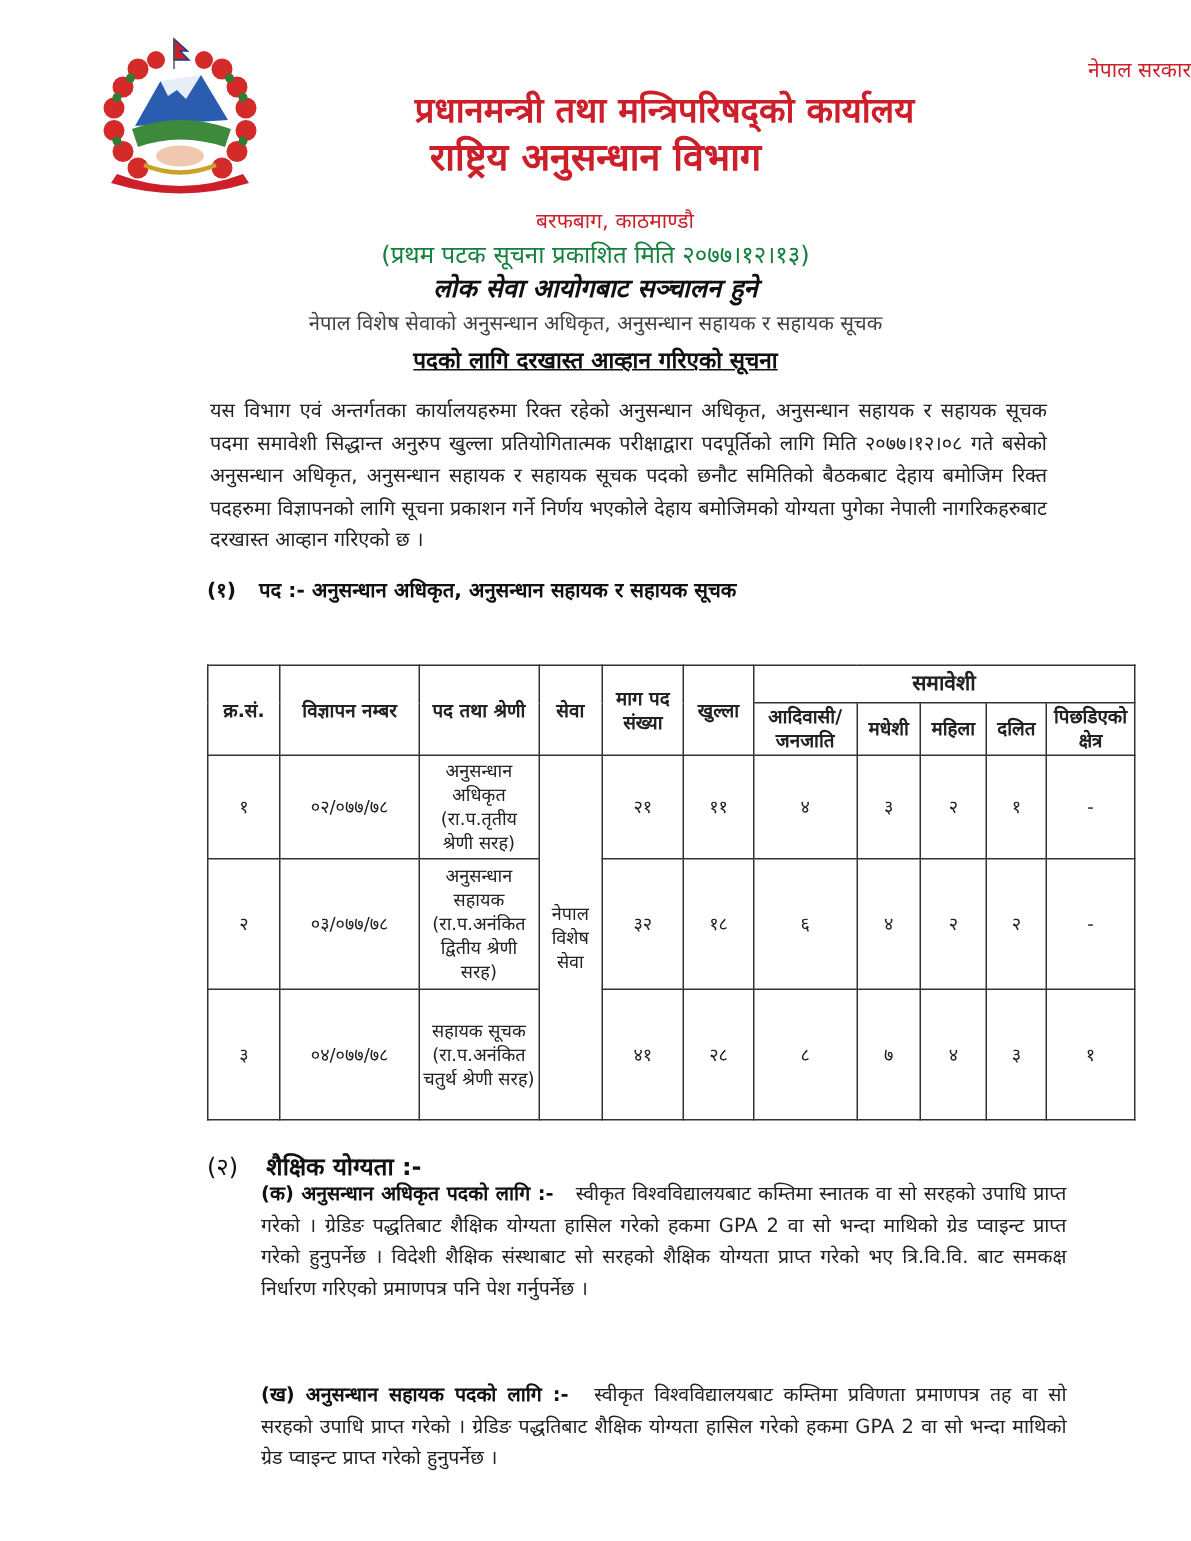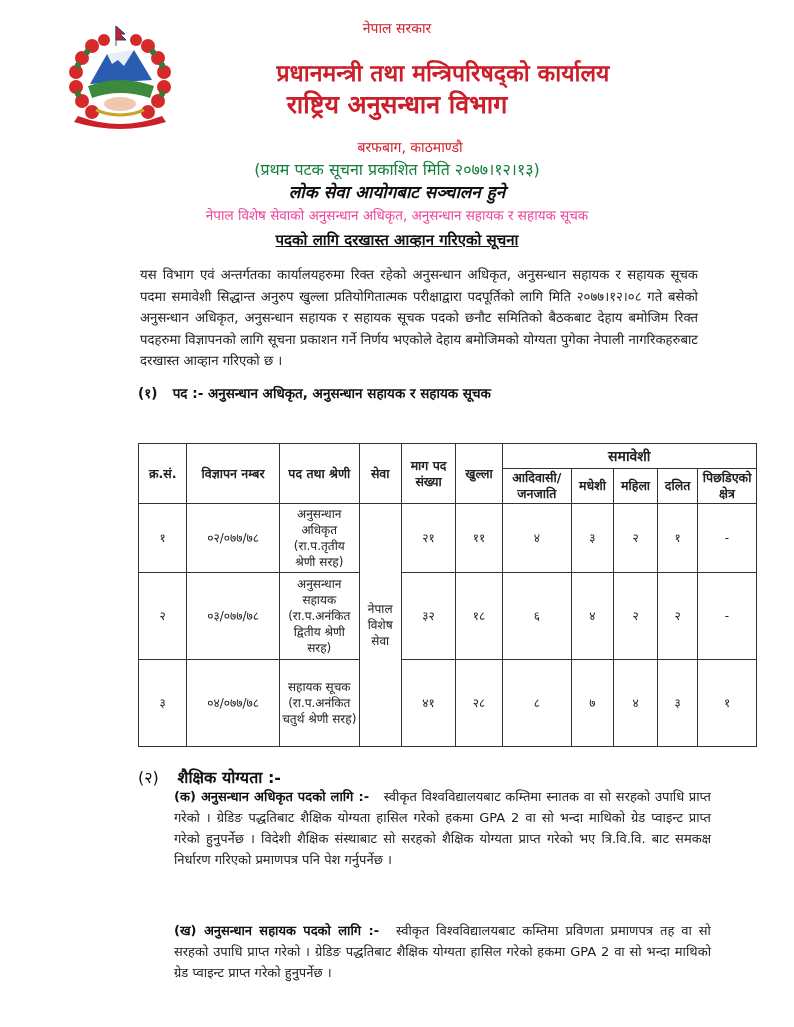--- a/index.html
+++ b/index.html
@@ -3,27 +3,27 @@
 <meta charset="utf-8">
 <style>
   html, body { margin: 0; padding: 0; background: #ffffff; }
   body {
     width: 794px; height: 1027px; position: relative; overflow: hidden;
     font-family: "DejaVu Sans", sans-serif; color: #222;
   }
   .logo { position: absolute; left: 62px; top: 24px; width: 116px; height: 110px; }
   .header { position: absolute; left: 0; width: 794px; text-align: center; }
   .red { color: #cc1f2a; }
-  .h-gov { top: 18px; font-size: 14px; }
+  .h-gov { top: 36px; font-size: 14px; text-align: right; }
   .h-office { top: 56px; font-size: 23px; font-weight: bold; padding-left: 46px; }
   .h-dept { top: 86px; font-size: 25px; font-weight: bold; }
   .h-loc { top: 137px; font-size: 14px; margin-left: 13px; }
   .h-date { top: 158px; font-size: 16px; color: #15803d; }
   .h-lok { top: 180px; font-size: 17px; font-weight: bold; color: #111; font-style: italic; }
-  .h-sub { top: 206px; font-size: 13.5px; color: #ec4899; }
+  .h-sub { top: 206px; font-size: 13.5px; color: #404040; }
   .h-notice { top: 229px; font-size: 15px; font-weight: bold; color: #111; }
   .h-notice span { text-decoration: underline; }
   .intro {
     position: absolute; left: 140px; width: 558px; top: 264px;
     font-size: 13.2px; line-height: 21.5px; text-align: justify; color: #222;
   }
   .sec1 { position: absolute; left: 138px; top: 384px; font-size: 13.5px; font-weight: bold; color: #111; }
   .sec1 .num { display: inline-block; width: 30px; }
   table.posts {
     position: absolute; left: 138px; top: 443px; width: 619px;

